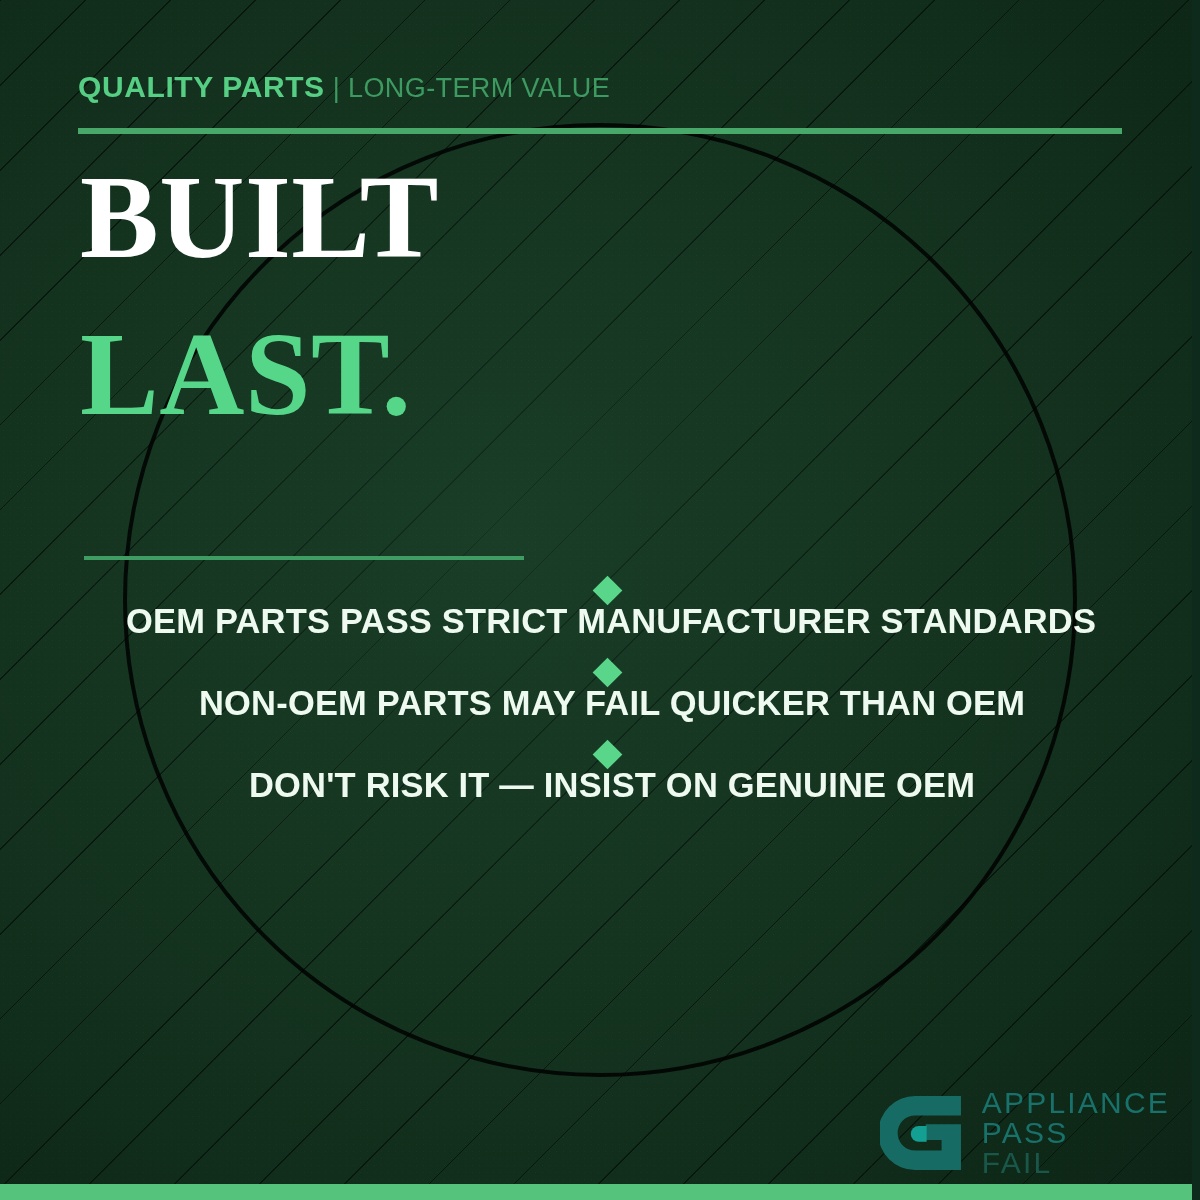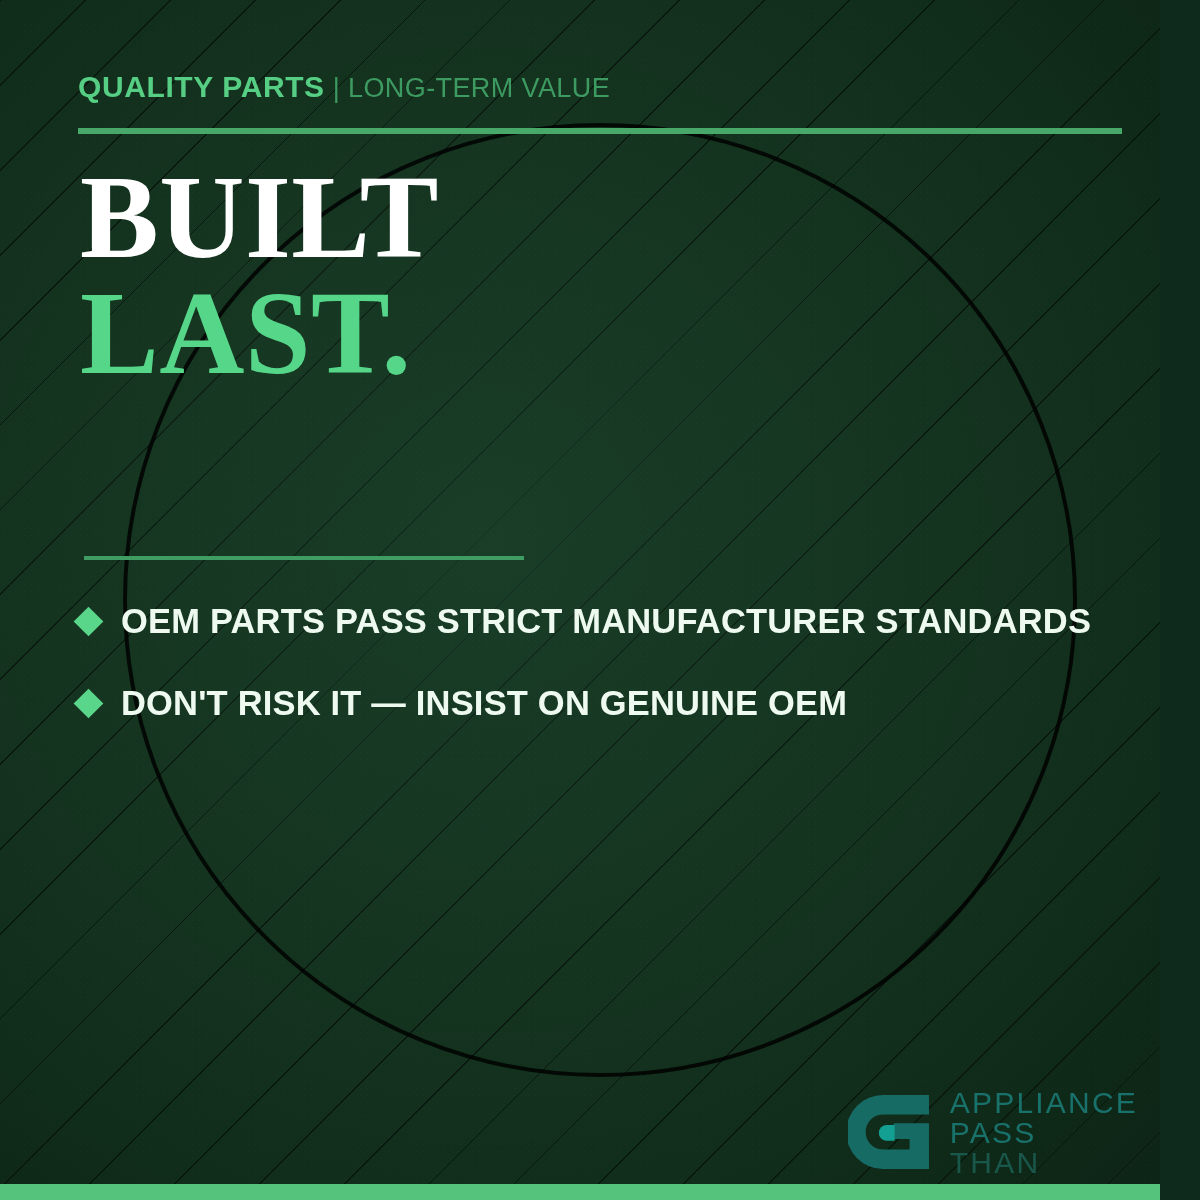--- a/index.html
+++ b/index.html
@@ -7,20 +7,21 @@
     padding: 0;
     background: #0e2a1c;
   }
   #poster {
     position: relative;
     width: 1160px;
     height: 1200px;
     overflow: hidden;
     background-color: #14331f;
     font-family: "Liberation Sans", sans-serif;
+    padding-left: 32px;
   }
 
   
   .bg-diagonals {
     position: absolute;
     inset: 0;
     background-image: repeating-linear-gradient(
       135deg,
       rgba(0,0,0,0.55) 0px,
       rgba(0,0,0,0.55) 1.2px,
@@ -111,41 +112,42 @@
     top: 160px;
     width: 700px;
     font-family: "Liberation Serif", serif;
     font-weight: bold;
     font-size: 118px;
     line-height: 0.98;
     letter-spacing: 0.5px;
   }
   .headline .line { display: block; }
   .line-white { color: #ffffff; }
-  .line-green { color: #56d689; }
+  .line-green { color: #56d689; margin-top: 41px; }
 
   .rule-mid {
     position: absolute;
     left: 84px;
     top: 556px;
     width: 440px;
     height: 4px;
     background: #3f9d63;
   }
 
   .bullets {
     position: absolute;
     left: 78px;
     top: 580px;
     width: 1080px;
   }
   .bullet {
     display: flex;
     align-items: center;
     height: 82px;
+    flex-direction: column;
   }
   .bullet-marker {
     flex: 0 0 auto;
     width: 21px;
     height: 21px;
     background: #5ad68a;
     transform: rotate(45deg);
     margin-right: 22px;
   }
   .bullet-text {
@@ -158,20 +160,21 @@
     transform: scaleX(0.985);
     transform-origin: left center;
   }
 
   
   .logo {
     position: absolute;
     right: 22px;
     bottom: 22px;
     display: flex;
+    align-items: center;
     opacity: 0.95;
   }
   .logo-mark {
     width: 88px;
     height: 88px;
     margin-right: 14px;
     flex: 0 0 auto;
   }
   .logo-words {
     line-height: 1.0;
@@ -211,37 +214,41 @@
 
     <div class="rule-mid"></div>
 
     <div class="bullets">
 
       <div class="bullet">
         <span class="bullet-marker"></span>
         <span class="bullet-text">OEM PARTS PASS STRICT MANUFACTURER STANDARDS</span>
       </div>
 
+      <div class="bullet">
+        <span class="bullet-marker"></span>
+        <span class="bullet-text">NON-OEM PARTS MAY FAIL QUICKER THAN OEM</span>
+      </div>
 
       <div class="bullet">
         <span class="bullet-marker"></span>
         <span class="bullet-text">DON'T RISK IT — INSIST ON GENUINE OEM</span>
       </div>
 
 
     </div>
 
     <div class="logo">
       <svg class="logo-mark" viewBox="0 0 100 100">
         <path d="M92 8 L92 30 L40 30 A20 20 0 0 0 40 70 L70 70 L70 58 L52 58 L52 40 L92 40 L92 92 L40 92 A42 42 0 0 1 40 8 Z" fill="#17706a"></path>
         <path d="M44 42 A9 9 0 0 0 44 60 L53 60 L53 42 Z" fill="#14a79a"></path>
       </svg>
       <div class="logo-words">
         <span class="logo-word w1">APPLIANCE</span>
         <span class="logo-word w2">PASS</span>
-        <span class="logo-word w3">THAN</span>
+        <span class="logo-word w3">FAIL</span>
       </div>
     </div>
 
   </div>
 
   <div class="bottom-bar"></div>
 </div>
 
 </body></html>

